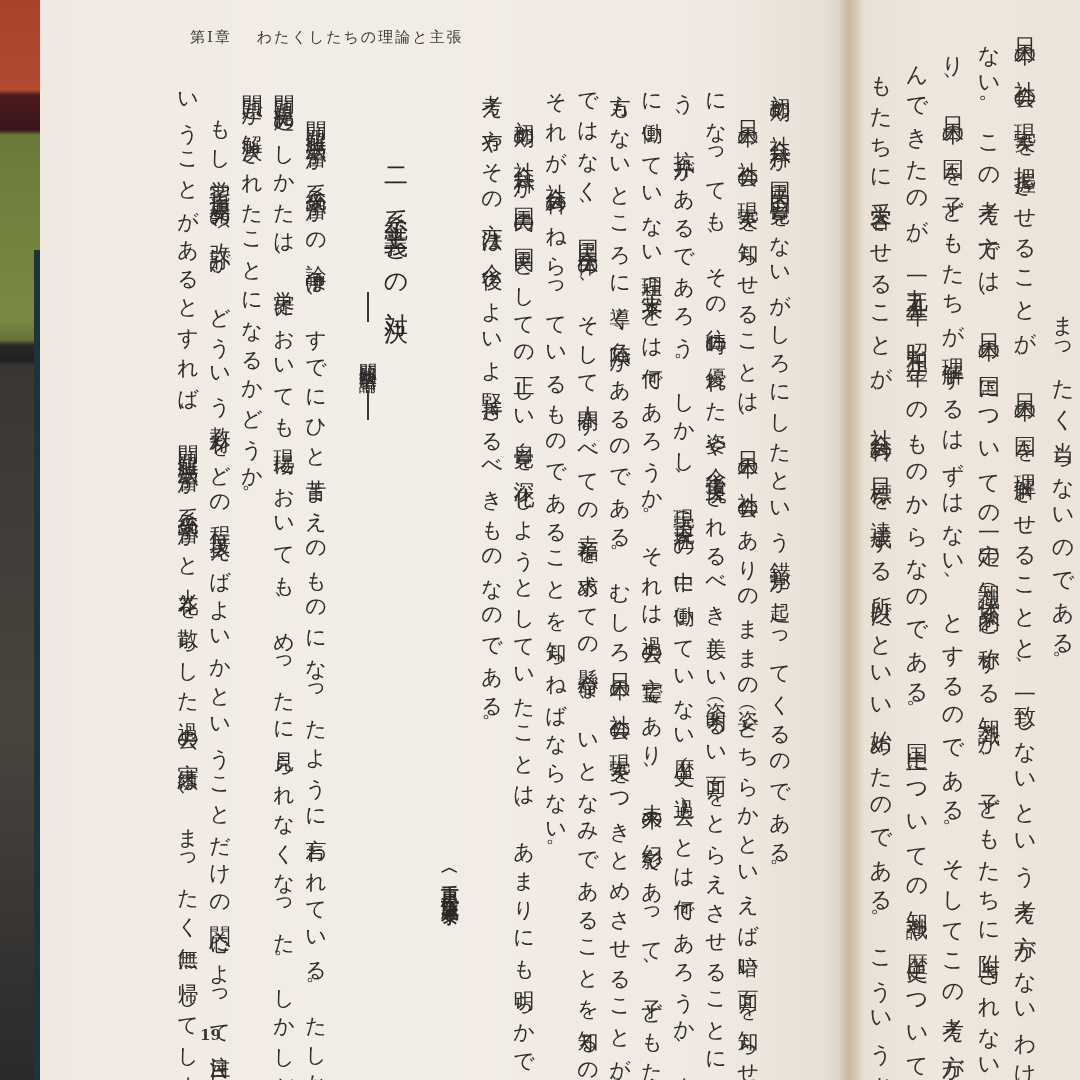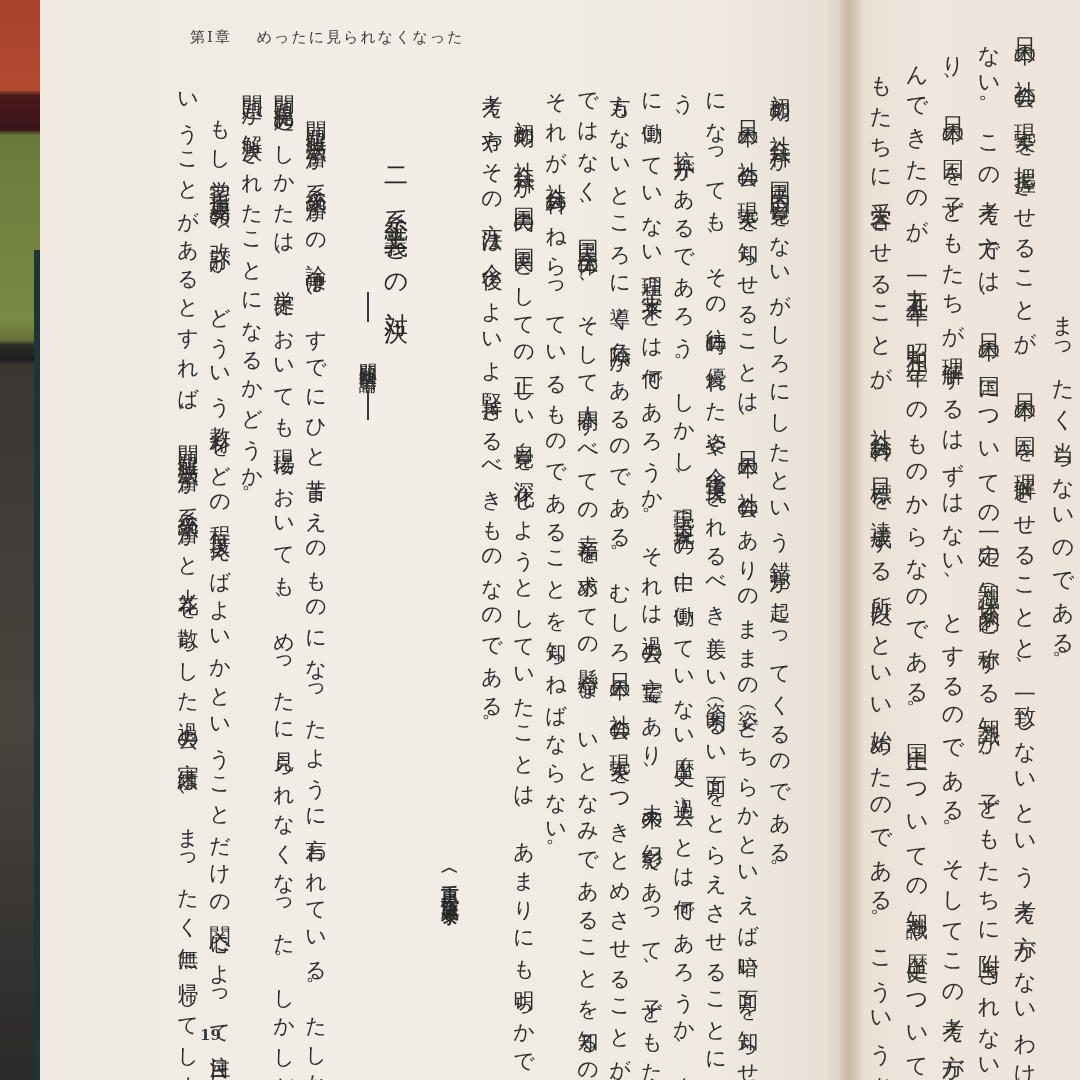--- a/index.html
+++ b/index.html
@@ -25,21 +25,21 @@
 </style>
 </head>
 <body>
 
 <div class="fabric"></div>
 <div class="fabric-edge"></div>
 
 <div class="page-left">
   <div class="header" style="left:150px;">
     <span class="num">第Ⅰ章</span>
-    <span>めったに見られなくなった</span>
+    <span>わたくしたちの理論と主張</span>
   </div>
 
   <div class="col" style="left:724px;top:78px;">初期の社会科が国民的自覚をないがしろにしたという錯覚が起こってくるのである。</div>
   <div class="col" style="left:692px;top:78px;">　日本の社会の現実を知らせることは、日本の社会のありのままの姿（どちらかといえば暗い面）を知らせること</div>
   <div class="col" style="left:660px;top:78px;">になっても、その往時の優れた姿や今後実現されるべき美しい姿（明るい面）をとらえさせることにならないとい</div>
   <div class="col" style="left:628px;top:78px;">う、抗弁があるであろう。しかし、現実（現在）の中に働いていない歴史(過去)とは何であろうか、また現実の中</div>
   <div class="col" style="left:596px;top:78px;">に働いていない理想（未来）とは何であろうか。それは過去の亡霊であり、未来の幻影であって、子どもたちを途</div>
   <div class="col" style="left:564px;top:78px;">方もないところに導く危険があるのである。むしろ日本の社会の現実をつきとめさせることが、冷く批判的なこと</div>
   <div class="col" style="left:532px;top:78px;">ではなく、国民全体の、そして人間すべての幸福を求めての懸命な、いとなみであることを知るのが大切であり、</div>
   <div class="col" style="left:500px;top:78px;">それが社会科のねらっているものであることを知らねばならない。</div>

